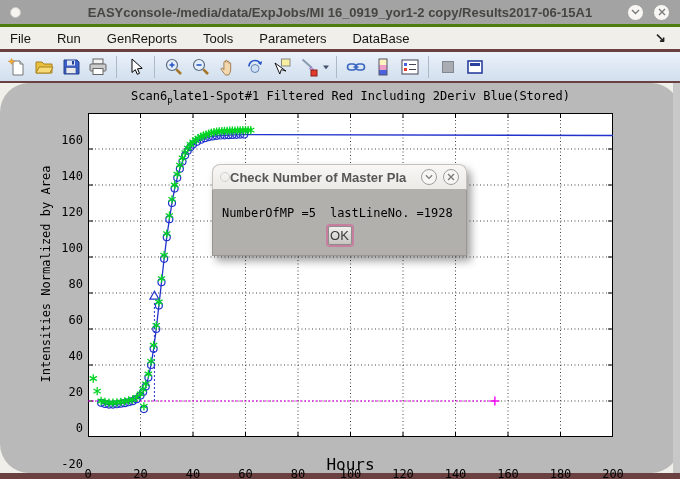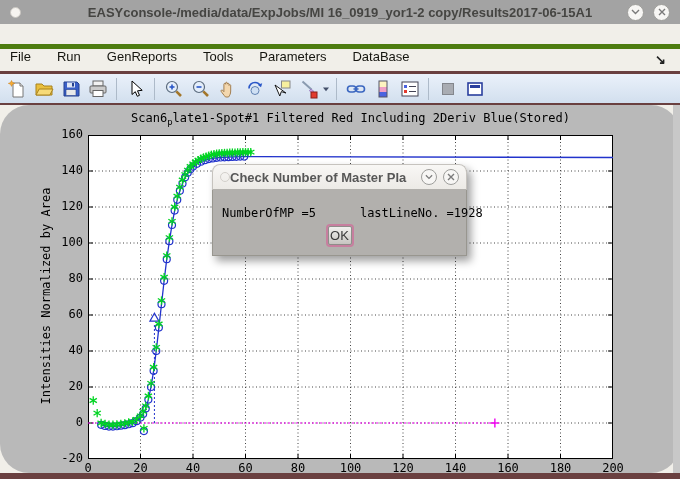--- a/index.html
+++ b/index.html
@@ -24,22 +24,22 @@
   }
   .winbtns{margin-left:auto;display:flex;gap:9px;z-index:2;}
   .circle-btn{
     width:17px;height:17px;border:1px solid #9d9d9a;border-radius:50%;
     background:#f7f6f4;display:flex;align-items:center;justify-content:center;
     box-sizing:border-box;cursor:default;
   }
   .circle-btn svg{display:block;}
   
   .menubar{
-    height:22px;flex:0 0 22px;background:#f1efe9;border-top:5px solid #4d7c0f;
-    display:flex;align-items:flex-start;position:relative;margin-top:20px;
+    height:22px;flex:0 0 22px;background:#f1efe9;border-top:3px solid #4d7c0f;
+    display:flex;align-items:center;position:relative;
   }
   .menu-item{font-size:13px;color:#15150f;padding:0 13px;cursor:default;}
   .menu-item:first-child{padding-left:10px;}
   .menu-grip{position:absolute;right:14px;top:3px;font-size:13px;color:#222;font-weight:bold;}
   .maroon{background:#6a4040;}
   .div1{height:3px;flex:0 0 3px;}
   .div2{height:2px;flex:0 0 2px;}
   
   .toolbar{
     height:29px;flex:0 0 29px;
@@ -65,21 +65,21 @@
     font-size:12px;white-space:nowrap;
   }
   .chart-title .sub{font-size:9px;vertical-align:-3px;}
   .ylabel{
     position:absolute;left:-74px;top:184px;width:240px;text-align:center;
     font-size:12px;transform:rotate(-90deg);white-space:nowrap;
   }
   .xlabel{
     position:absolute;left:88px;top:372px;width:525px;text-align:center;font-size:16px;
   }
-  .tick-label{position:absolute;font-size:12px;white-space:nowrap;}
+  .tick-label{position:absolute;font-size:12px;white-space:nowrap;margin-top:28px;}
   .xtick{transform:translateX(-50%);}
   .ytick{width:40px;text-align:right;}
   
   .dialog{
     position:absolute;left:212px;top:164px;width:255px;z-index:10;
     box-shadow:4px 5px 9px rgba(0,0,0,.38);border-radius:8px 8px 0 0;
   }
   .dialog-titlebar{
     height:26px;background:linear-gradient(#f8f7f5,#eceae6);
     border:1px solid #c6c3be;border-bottom:1px solid #b2b0ac;
@@ -91,21 +91,21 @@
     white-space:nowrap;overflow:hidden;flex:1 1 auto;
   }
   .dlg-circle{width:8px;height:8px;border:1px solid #d2cfca;border-radius:50%;flex:0 0 auto;}
   .dlg-btns{display:flex;gap:6px;flex:0 0 auto;}
   .dlg-btns .circle-btn{width:16px;height:16px;}
   .dialog-body{
     height:66px;background:#b2b0ad;border:1px solid #98968f;border-top:none;
     box-sizing:border-box;display:flex;flex-direction:column;align-items:center;
   }
   .dialog-message{
-    align-self:flex-start;display:flex;gap:44px;
+    align-self:flex-start;display:flex;gap:14px;
     margin:16px 0 0 9px;font-family:"DejaVu Sans Mono",monospace;font-size:12px;color:#000;
     white-space:nowrap;
     justify-content:flex-end;
   }
   .ok-btn{
     margin-top:6px;width:24px;height:19px;font-family:"Liberation Sans",sans-serif;
     font-size:13px;color:#3a3a3a;background:linear-gradient(#f1f0ee,#c7c5c1);
     border:1px solid #8f8d8a;border-radius:2px;box-shadow:0 0 0 2px #c77f9f;
     display:flex;align-items:center;justify-content:center;padding:0;
   }

